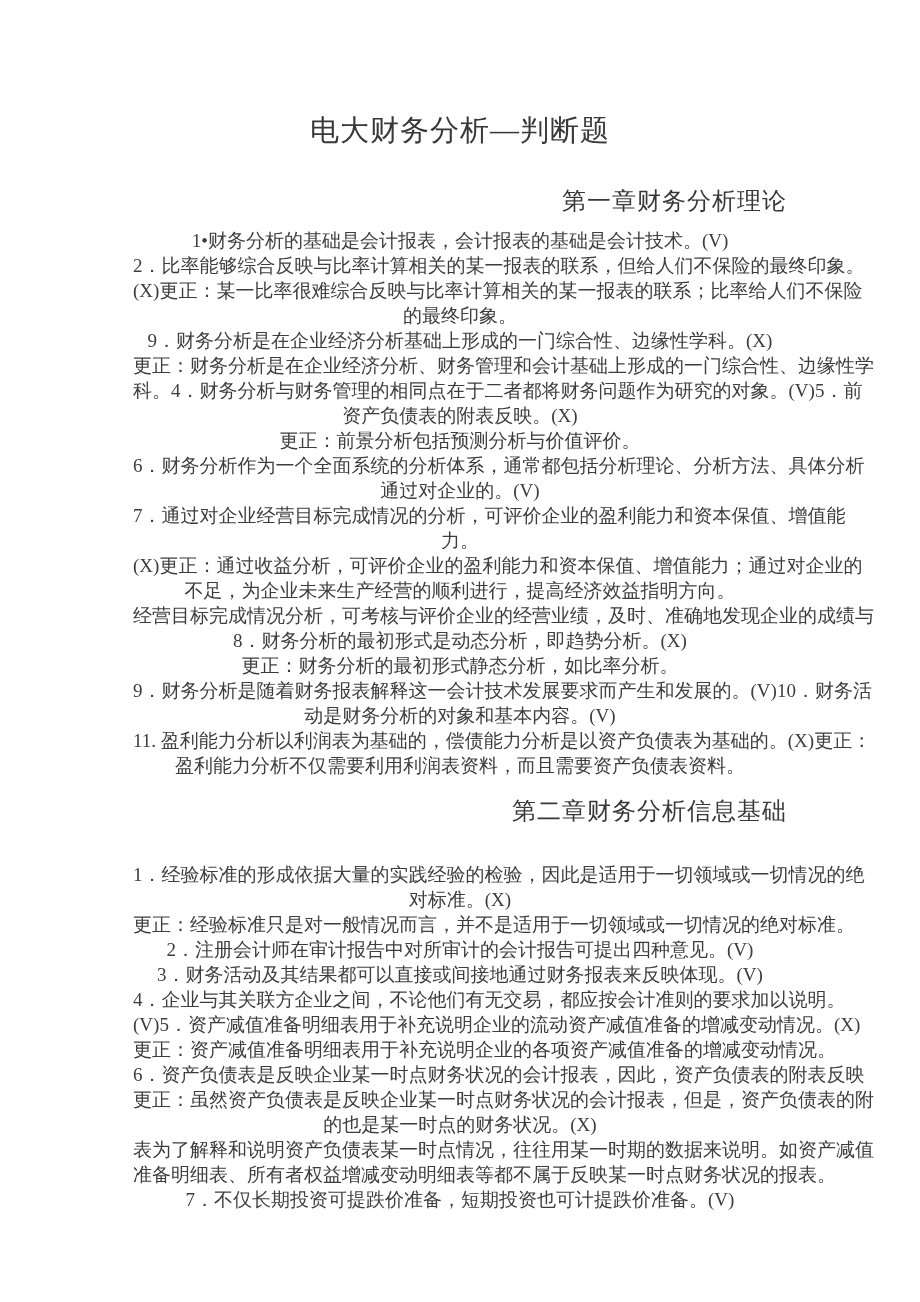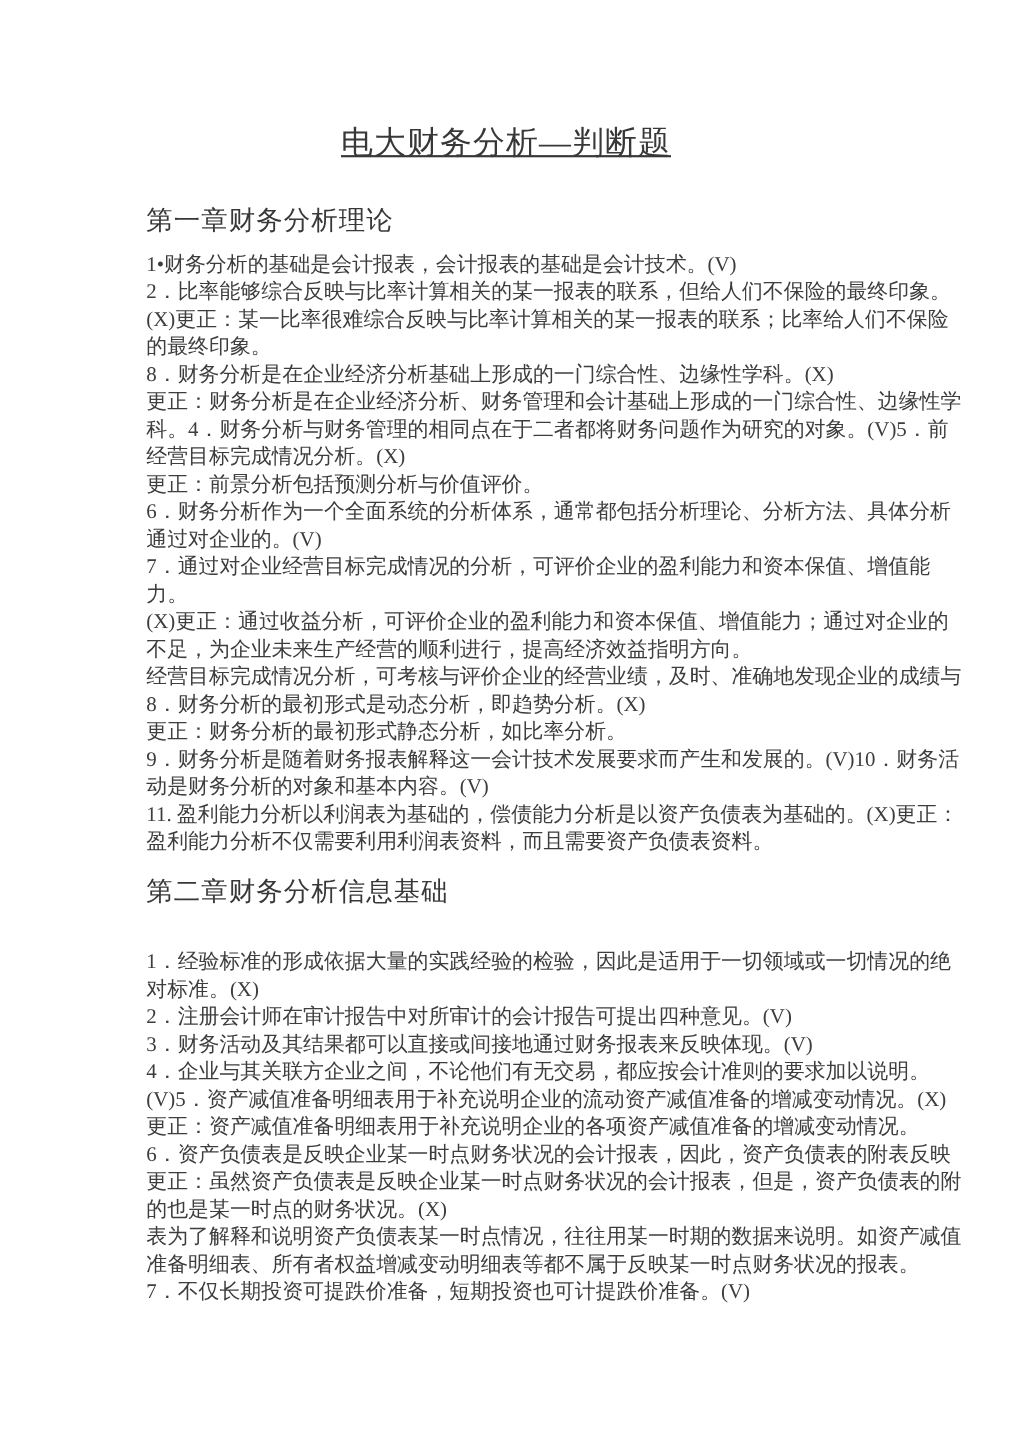--- a/index.html
+++ b/index.html
@@ -21,83 +21,84 @@
     padding: 112px 133px 0 133px;
   }
   .doc-title {
     margin: 0;
     font-size: 29px;
     font-weight: 400;
     line-height: 36px;
     text-align: center;
     letter-spacing: 1px;
     color: #383838;
-    text-decoration: underline;
   }
   .section-heading {
     margin: 18px 0 0 0;
     font-size: 24px;
     font-weight: 400;
     line-height: 30px;
-    text-align: left;
+    text-align: right;
     letter-spacing: 1px;
     color: #383838;
   }
   #doc-sections .section-heading:first-child {
     margin-top: 38px;
   }
   .section-body {
     margin-top: 12px;
   }
   .section-body:last-of-type {
     margin-top: 36px;
   }
   .text-line {
     margin: 0;
     font-size: 19px;
     line-height: 25px;
     white-space: nowrap;
     color: #3d3d3d;
+    text-align: center;
   }
 </style>
 </head>
 <body>
 
 <main class="page">
   <h1 class="doc-title">电大财务分析—判断题</h1>
   <div id="doc-sections">
       <h2 class="section-heading">第一章财务分析理论</h2>
       <div class="section-body">
         <p class="text-line">1•财务分析的基础是会计报表，会计报表的基础是会计技术。(V)</p>
         <p class="text-line">2．比率能够综合反映与比率计算相关的某一报表的联系，但给人们不保险的最终印象。</p>
         <p class="text-line"> (X)更正：某一比率很难综合反映与比率计算相关的某一报表的联系；比率给人们不保险</p>
         <p class="text-line">的最终印象。</p>
-        <p class="text-line">8．财务分析是在企业经济分析基础上形成的一门综合性、边缘性学科。(X)</p>
+        <p class="text-line">9．财务分析是在企业经济分析基础上形成的一门综合性、边缘性学科。(X)</p>
         <p class="text-line">更正：财务分析是在企业经济分析、财务管理和会计基础上形成的一门综合性、边缘性学</p>
         <p class="text-line">科。4．财务分析与财务管理的相同点在于二者都将财务问题作为研究的对象。(V)5．前</p>
-        <p class="text-line">经营目标完成情况分析。(X)</p>
+        <p class="text-line">资产负债表的附表反映。(X)</p>
         <p class="text-line">更正：前景分析包括预测分析与价值评价。</p>
         <p class="text-line">6．财务分析作为一个全面系统的分析体系，通常都包括分析理论、分析方法、具体分析</p>
         <p class="text-line">通过对企业的。(V)</p>
         <p class="text-line">7．通过对企业经营目标完成情况的分析，可评价企业的盈利能力和资本保值、增值能</p>
         <p class="text-line">力。</p>
         <p class="text-line"> (X)更正：通过收益分析，可评价企业的盈利能力和资本保值、增值能力；通过对企业的</p>
         <p class="text-line">不足，为企业未来生产经营的顺利进行，提高经济效益指明方向。</p>
         <p class="text-line">经营目标完成情况分析，可考核与评价企业的经营业绩，及时、准确地发现企业的成绩与</p>
         <p class="text-line">8．财务分析的最初形式是动态分析，即趋势分析。(X)</p>
         <p class="text-line">更正：财务分析的最初形式静态分析，如比率分析。</p>
         <p class="text-line">9．财务分析是随着财务报表解释这一会计技术发展要求而产生和发展的。(V)10．财务活</p>
         <p class="text-line">动是财务分析的对象和基本内容。(V)</p>
         <p class="text-line">11. 盈利能力分析以利润表为基础的，偿债能力分析是以资产负债表为基础的。(X)更正：</p>
         <p class="text-line">盈利能力分析不仅需要利用利润表资料，而且需要资产负债表资料。</p>
       </div>
       <h2 class="section-heading">第二章财务分析信息基础</h2>
       <div class="section-body">
         <p class="text-line">1．经验标准的形成依据大量的实践经验的检验，因此是适用于一切领域或一切情况的绝</p>
         <p class="text-line">对标准。(X)</p>
+        <p class="text-line">更正：经验标准只是对一般情况而言，并不是适用于一切领域或一切情况的绝对标准。</p>
         <p class="text-line">2．注册会计师在审计报告中对所审计的会计报告可提出四种意见。(V)</p>
         <p class="text-line">3．财务活动及其结果都可以直接或间接地通过财务报表来反映体现。(V)</p>
         <p class="text-line">4．企业与其关联方企业之间，不论他们有无交易，都应按会计准则的要求加以说明。</p>
         <p class="text-line">(V)5．资产减值准备明细表用于补充说明企业的流动资产减值准备的增减变动情况。(X)</p>
         <p class="text-line">更正：资产减值准备明细表用于补充说明企业的各项资产减值准备的增减变动情况。</p>
         <p class="text-line">6．资产负债表是反映企业某一时点财务状况的会计报表，因此，资产负债表的附表反映</p>
         <p class="text-line">更正：虽然资产负债表是反映企业某一时点财务状况的会计报表，但是，资产负债表的附</p>
         <p class="text-line">的也是某一时点的财务状况。(X)</p>
         <p class="text-line">表为了解释和说明资产负债表某一时点情况，往往用某一时期的数据来说明。如资产减值</p>
         <p class="text-line">准备明细表、所有者权益增减变动明细表等都不属于反映某一时点财务状况的报表。</p>

